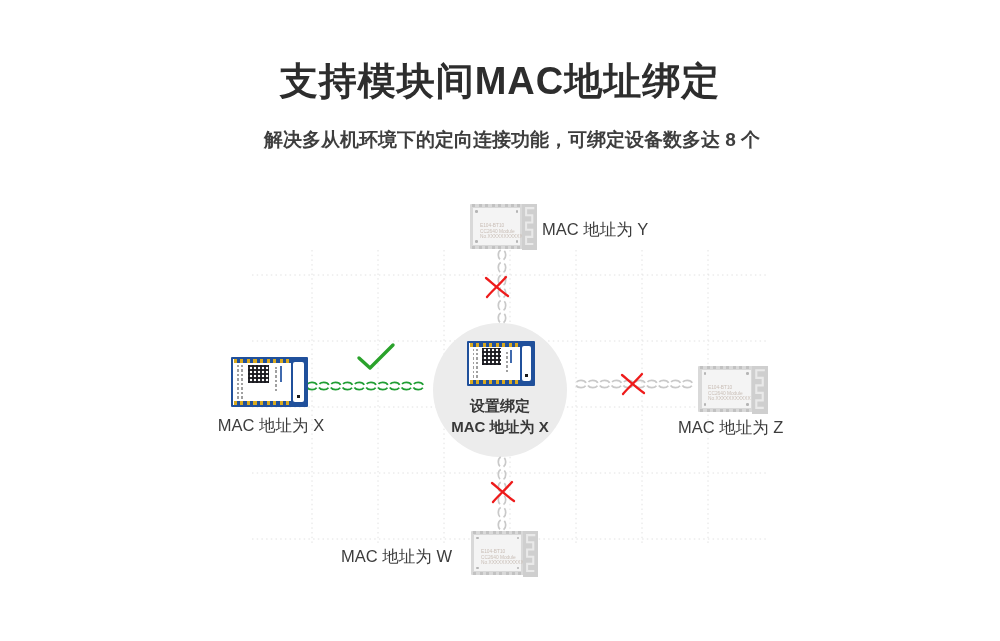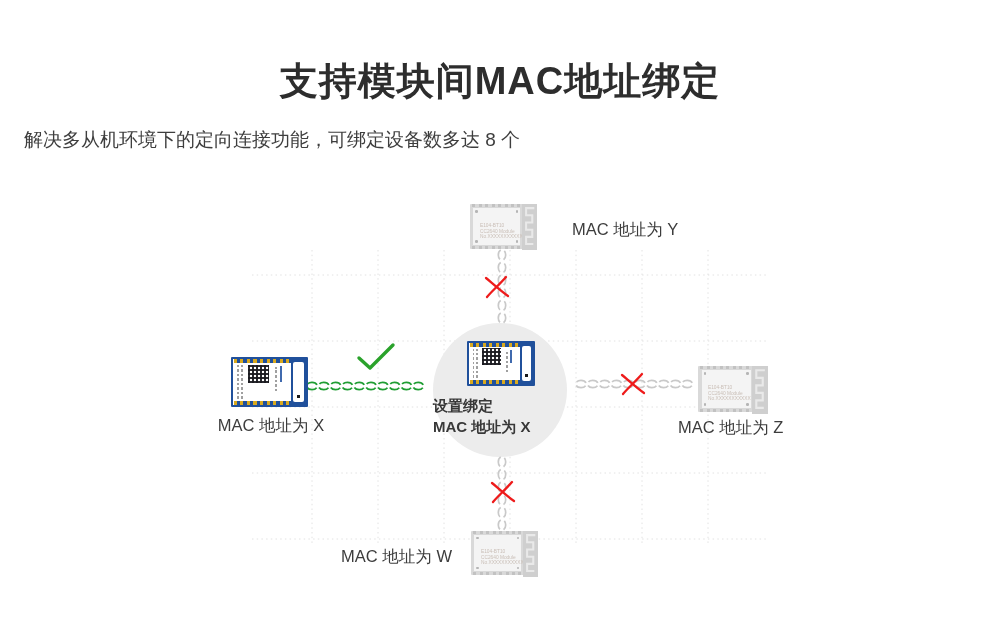--- a/index.html
+++ b/index.html
@@ -9,34 +9,34 @@
   }
   .abs{position:absolute;}
 
   
   .title{
     left:0;right:0;top:58px;text-align:center;
     font-size:38px;font-weight:700;color:var(--title-color,#2d2d2d);
     letter-spacing:1px;line-height:46px;
   }
   .subtitle{
-    left:0;right:0;top:127px;
-    font-size:19px;font-weight:400;color:#3e3e3e;line-height:26px;margin-left:24px;
+    left:0;right:0;top:127px;text-align:center;
+    font-size:19px;font-weight:700;color:#3e3e3e;line-height:26px;margin-left:24px;
   }
 
   
   #grid line{stroke:var(--grid-color,#e2e2e2);stroke-width:1;stroke-dasharray:1.5 3.2;}
 
   
   .circle{
     left:433px;top:323px;width:134px;height:134px;border-radius:50%;
     background:var(--circle-bg,#ececec);
   }
   .circle-caption{
-    left:433px;width:134px;
+    left:433px;width:134px;text-align:center;
     font-size:15px;font-weight:600;color:#383838;line-height:20px;
   }
 
   
   .node-label{
     font-size:16.5px;color:#3d3d3d;line-height:22px;white-space:nowrap;
   }
 
   
   .chain ellipse{fill:none;stroke-width:1.7;stroke-dasharray:10.2 4.05;}
@@ -276,18 +276,18 @@
       </div>
     </div>
     <svg class="gant" viewBox="0 0 15 45" preserveAspectRatio="none">
       <path d="M12,4 H4 V11 H10 V18 H4 V25 H10 V32 H4 V39 H11"></path>
     </svg>
   </div>
 
   <div class="abs circle-caption" style="top:396px">设置绑定</div>
   <div class="abs circle-caption" style="top:417px">MAC 地址为 X</div>
 
-  <div class="abs node-label" style="left:572px;top:218px">MAC 地址为 Y</div>
+  <div class="abs node-label" style="left:542px;top:218px">MAC 地址为 Y</div>
   <div class="abs node-label" style="left:210px;top:414px;width:122px;text-align:center">MAC 地址为 X</div>
   <div class="abs node-label" style="left:678px;top:416px;width:112px;text-align:left">MAC 地址为 Z</div>
   <div class="abs node-label" style="left:338px;top:545px;width:114px;text-align:right">MAC 地址为 W</div>
 
 </div>
 
 </body></html>

